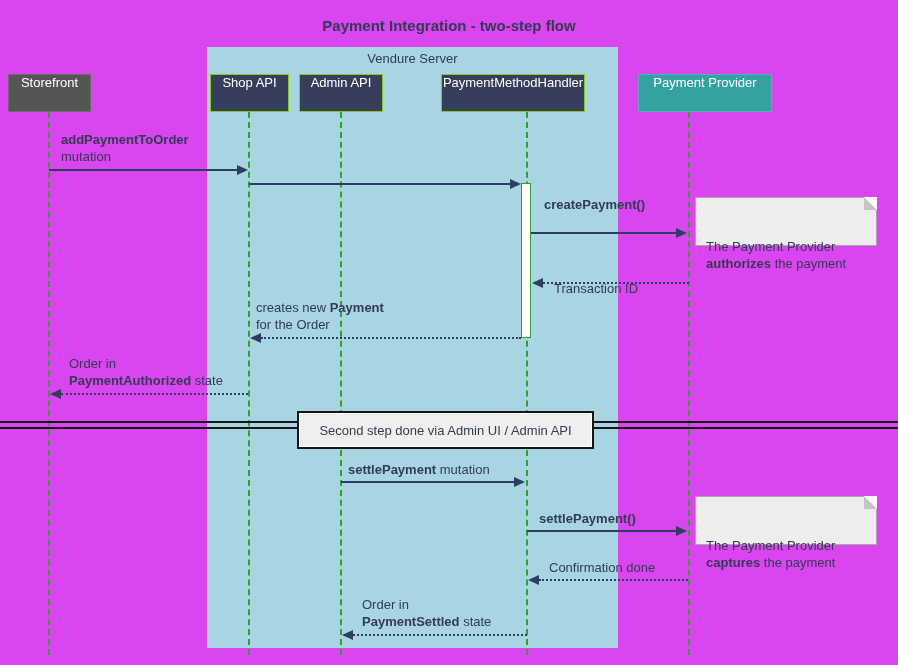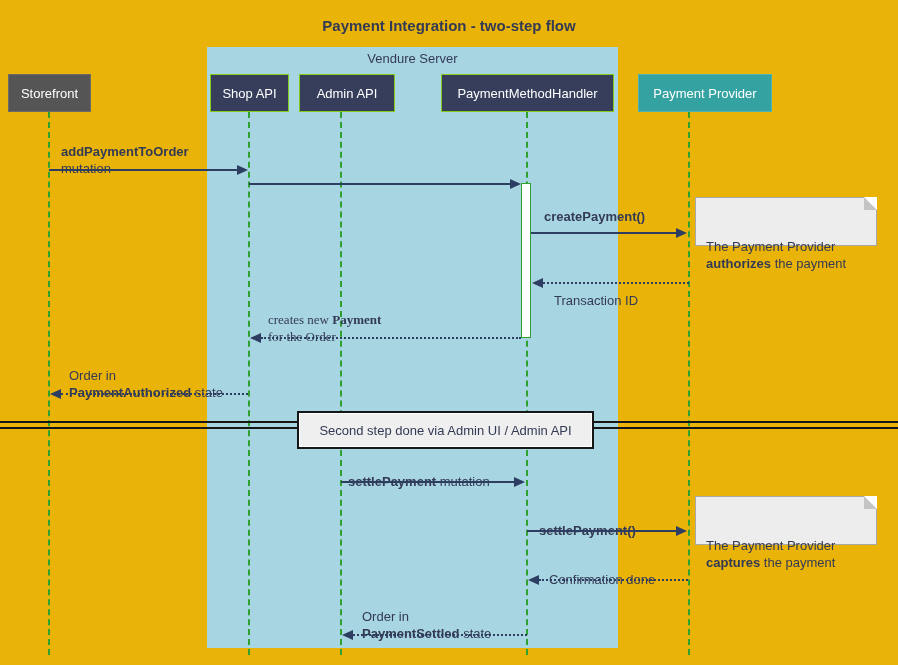--- a/index.html
+++ b/index.html
@@ -1,59 +1,58 @@
 <!DOCTYPE html>
 <html style="--frame-fill: #A8D5E2; --participant-navy: #363E5C; --participant-gray: #555555; --participant-teal: #35A2A2; --lifeline-green: #2EA12E; --arrow-navy: #2E3D62; --text-navy: #333A54; --note-fill: #EDEDED; --note-border: #A8A8A8; --divider-line: #161616; --divider-fill: #EFEFEF;"><head>
 <meta charset="utf-8">
 <style>
   html,body{margin:0;padding:0;background:#ffffff;}
   .canvas{
-    position:relative;width:898px;height:665px;background:#eab308;overflow:hidden;
+    position:relative;width:898px;height:665px;background:#d946ef;overflow:hidden;
     font-family:"Liberation Sans", sans-serif;
   }
   .title{
     position:absolute;left:0;top:17px;width:898px;text-align:center;
     font-size:15px;font-weight:bold;color:var(--text-navy);
   }
   .frame{
     position:absolute;left:207px;top:47px;width:411px;height:601px;
     background:var(--frame-fill);
   }
   .frame-label{
     position:absolute;left:207px;top:51px;width:411px;text-align:center;
     font-size:13px;color:var(--text-navy);
   }
   .lifeline{
     position:absolute;top:112px;height:543px;width:0;
     border-left:2px dashed var(--lifeline-green);
   }
   .participant{
     position:absolute;top:74px;height:38px;box-sizing:border-box;
-    display:flex;align-items:center;justify-content:center;
+    display:flex;align-items:flex-start;justify-content:center;
     color:#ffffff;font-size:13px;
   }
   .p-gray{background:var(--participant-gray);border:1px solid #6b6b6b;}
   .p-navy{background:var(--participant-navy);border:1px solid #84cc16;}
   .p-teal{background:var(--participant-teal);border:1px solid #4db3b3;}
   .activation{
     position:absolute;left:521px;top:183px;width:10px;height:155px;box-sizing:border-box;
     background:#ffffff;border:1px solid var(--lifeline-green);
   }
   .msg-line{position:absolute;height:0;border-top:2px solid var(--arrow-navy);}
   .msg-line.dotted{border-top-style:dotted;}
   .ah-r{position:absolute;width:0;height:0;
     border-top:5px solid transparent;border-bottom:5px solid transparent;
     border-left:11px solid var(--arrow-navy);}
   .ah-l{position:absolute;width:0;height:0;
     border-top:5px solid transparent;border-bottom:5px solid transparent;
     border-right:11px solid var(--arrow-navy);}
   .msg-label{
     position:absolute;font-size:13px;line-height:17px;color:var(--text-navy);
     white-space:pre-line;
-    margin-top:12px;
   }
   .b{font-weight:bold;}
   .note{
     position:absolute;left:695px;width:182px;height:49px;box-sizing:border-box;
     background:var(--note-fill);border:1px solid var(--note-border);
     padding:6px 8px 6px 10px;font-size:13px;line-height:17px;color:var(--text-navy);
     white-space:pre-line;
   }
   .note-fold{
     position:absolute;top:-1px;right:-1px;width:0;height:0;
@@ -86,24 +85,24 @@
   <div class="lifeline" style="left:340px;"></div>
   <div class="lifeline" style="left:526px;"></div>
   <div class="lifeline" style="left:688px;"></div>
 
   <div class="participant p-gray" style="left:8px;width:83px;">
     <span>Storefront</span>
   </div>
   <div class="participant p-navy" style="left:210px;width:79px;">
     <span>Shop API</span>
   </div>
-  <div class="participant p-navy" style="left:299px;width:96px;">
+  <div class="participant p-navy" style="left:299px;width:84px;">
     <span>Admin API</span>
   </div>
-  <div class="participant p-navy" style="left:441px;width:173px;">
+  <div class="participant p-navy" style="left:441px;width:144px;">
     <span>PaymentMethodHandler</span>
   </div>
   <div class="participant p-teal" style="left:638px;width:134px;">
     <span>Payment Provider</span>
   </div>
 
   <div class="activation"></div>
 
   <div class="msg-label" style="left:61px;top:131px;"><span class="b">addPaymentToOrder</span><span>
 mutation</span></div>
@@ -120,21 +119,21 @@
   <div class="note" style="top:197px;">
     <span class="note-fold"></span>
     <span><span>The Payment Provider
 </span><span class="b">authorizes</span><span> the payment</span></span>
   </div>
 
   <div class="msg-label" style="left:554px;top:280px;"><span>Transaction ID</span></div>
   <div class="msg-line dotted" style="left:543px;top:282px;width:146px;"></div>
   <div class="ah-l" style="left:532px;top:278px;"></div>
 
-  <div class="msg-label" style="left:268px;top:299px;font-family:Liberation Serif, serif;"><span>creates new </span><span class="b">Payment</span><span>
+  <div class="msg-label" style="left:256px;top:299px;"><span>creates new </span><span class="b">Payment</span><span>
 for the Order</span></div>
   <div class="msg-line dotted" style="left:261px;top:337px;width:260px;"></div>
   <div class="ah-l" style="left:250px;top:333px;"></div>
 
   <div class="msg-label" style="left:69px;top:355px;"><span>Order in
 </span><span class="b">PaymentAuthorized</span><span> state</span></div>
   <div class="msg-line dotted" style="left:61px;top:393px;width:187px;"></div>
   <div class="ah-l" style="left:50px;top:389px;"></div>
 
   <div class="divider-line" style="top:421px;"></div>

